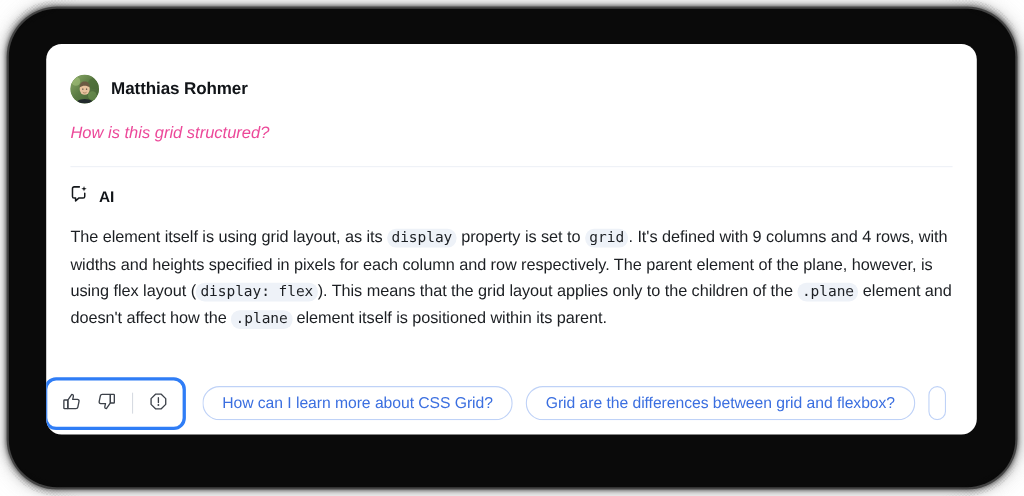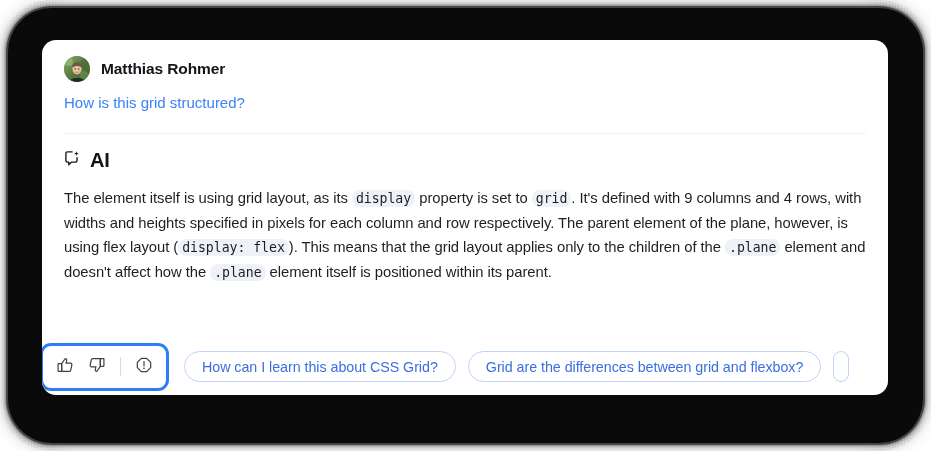--- a/index.html
+++ b/index.html
@@ -60,21 +60,21 @@
     top: 40px;
     width: 846px;
     height: 355px;
     background: #ffffff;
     border-radius: 14px;
     overflow: hidden;
   }
 
   
   .user-block {
-    padding: 16px 22px 0 22px;
+    padding: 28px 22px 0 22px;
   }
   .user-head {
     display: flex;
     align-items: center;
     gap: 11px;
     height: 26px;
   }
   .avatar {
     width: 26px;
     height: 26px;
@@ -85,44 +85,45 @@
     position: relative;
   }
   .avatar svg { display: block; }
   .user-name {
     font-size: 15.5px;
     font-weight: 700;
     color: #111418;
     letter-spacing: -0.1px;
   }
   .user-text {
-    margin-top: 10px;
+    margin-top: 16px;
     font-size: 15px;
-    color: #3b82f6;
+    color: #ec4899;
     line-height: 1.45;
+    font-style: italic;
   }
 
   .divider {
     margin: 19px 22px 0 22px;
     height: 1px;
     background: #eef1f7;
   }
 
   
   .ai-block {
     padding: 17px 22px 0 22px;
   }
   .ai-head {
     display: flex;
     align-items: center;
     gap: 9px;
     height: 20px;
   }
   .ai-label {
-    font-size: 20px;
+    font-size: 14px;
     font-weight: 700;
     color: #111418;
     letter-spacing: -0.1px;
   }
 
   .status-pill {
     margin-top: 14px;
     display: inline-flex;
     align-items: center;
     gap: 10px;
@@ -333,20 +334,20 @@
                 <path d="M7.1 2.6 L12.9 2.6 L17.4 7.1 L17.4 12.9 L12.9 17.4 L7.1 17.4 L2.6 12.9 L2.6 7.1 Z" fill="none" stroke="#3c4149" stroke-width="1.35" stroke-linejoin="round"></path>
                 <path d="M10 6.1 L10 11" stroke="#3c4149" stroke-width="1.35" stroke-linecap="round"></path>
                 <circle cx="10" cy="13.6" r="0.95" fill="#3c4149"></circle>
               </svg>
             </span>
           </button>
         </div>
       </div>
 
       <div class="chips" id="chips">
-          <button class="chip">How can I learn this about CSS Grid?</button>
+          <button class="chip">How can I learn more about CSS Grid?</button>
           <button class="chip">Grid are the differences between grid and flexbox?</button>
           <button class="chip chip-cut"></button>
         </div>
     </div>
 
   </div>
 </div>
 
 </body></html>

